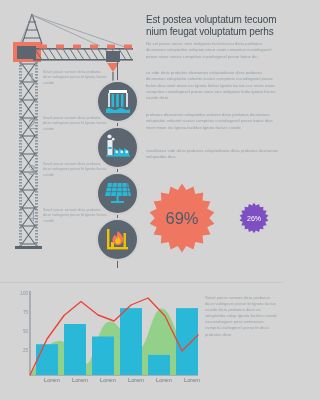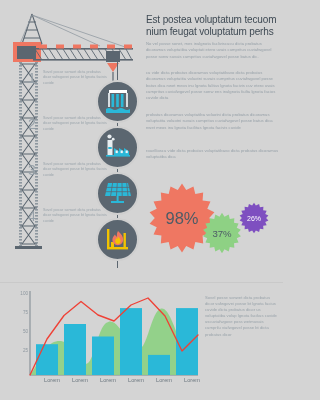--- a/index.html
+++ b/index.html
@@ -271,35 +271,24 @@
 
       <div class="gear g82">
         <svg width="72" height="72" viewBox="0 0 100 100" xmlns="http://www.w3.org/2000/svg">
           <path d="M50 2 L55.9 11.1 L65.9 6.1 L68.5 16.7 L79.4 14.7 L78.6 25.6 L89.5 27.2
                    L85.1 37.3 L95 42.1 L87.8 50 L95 57.9 L85.1 62.7 L89.5 72.8 L78.6 74.4
                    L79.4 85.3 L68.5 83.3 L65.9 93.9 L55.9 88.9 L50 98 L44.1 88.9 L34.1 93.9
                    L31.5 83.3 L20.6 85.3 L21.4 74.4 L10.5 72.8 L14.9 62.7 L5 57.9 L12.2 50
                    L5 42.1 L14.9 37.3 L10.5 27.2 L21.4 25.6 L20.6 14.7 L31.5 16.7 L34.1 6.1
                    L44.1 11.1 Z" fill="#ef7762"></path>
         </svg>
-        <div class="lbl">98%</div>
-      </div>
-
-
-      <div class="gear g37">
-        <svg width="42" height="42" viewBox="0 0 100 100" xmlns="http://www.w3.org/2000/svg">
-          <path d="M50 2 L55.9 11.1 L65.9 6.1 L68.5 16.7 L79.4 14.7 L78.6 25.6 L89.5 27.2
-                   L85.1 37.3 L95 42.1 L87.8 50 L95 57.9 L85.1 62.7 L89.5 72.8 L78.6 74.4
-                   L79.4 85.3 L68.5 83.3 L65.9 93.9 L55.9 88.9 L50 98 L44.1 88.9 L34.1 93.9
-                   L31.5 83.3 L20.6 85.3 L21.4 74.4 L10.5 72.8 L14.9 62.7 L5 57.9 L12.2 50
-                   L5 42.1 L14.9 37.3 L10.5 27.2 L21.4 25.6 L20.6 14.7 L31.5 16.7 L34.1 6.1
-                   L44.1 11.1 Z" fill="#8ed184"></path>
-        </svg>
-        <div class="lbl">37%</div>
-      </div>
+        <div class="lbl">69%</div>
+      </div>
+
+
 
       <div class="gear g26">
         <svg width="32" height="32" viewBox="0 0 100 100" xmlns="http://www.w3.org/2000/svg">
           <path d="M50 2 L55.9 11.1 L65.9 6.1 L68.5 16.7 L79.4 14.7 L78.6 25.6 L89.5 27.2
                    L85.1 37.3 L95 42.1 L87.8 50 L95 57.9 L85.1 62.7 L89.5 72.8 L78.6 74.4
                    L79.4 85.3 L68.5 83.3 L65.9 93.9 L55.9 88.9 L50 98 L44.1 88.9 L34.1 93.9
                    L31.5 83.3 L20.6 85.3 L21.4 74.4 L10.5 72.8 L14.9 62.7 L5 57.9 L12.2 50
                    L5 42.1 L14.9 37.3 L10.5 27.2 L21.4 25.6 L20.6 14.7 L31.5 16.7 L34.1 6.1
                    L44.1 11.1 Z" fill="#7e4fc0"></path>
         </svg>

